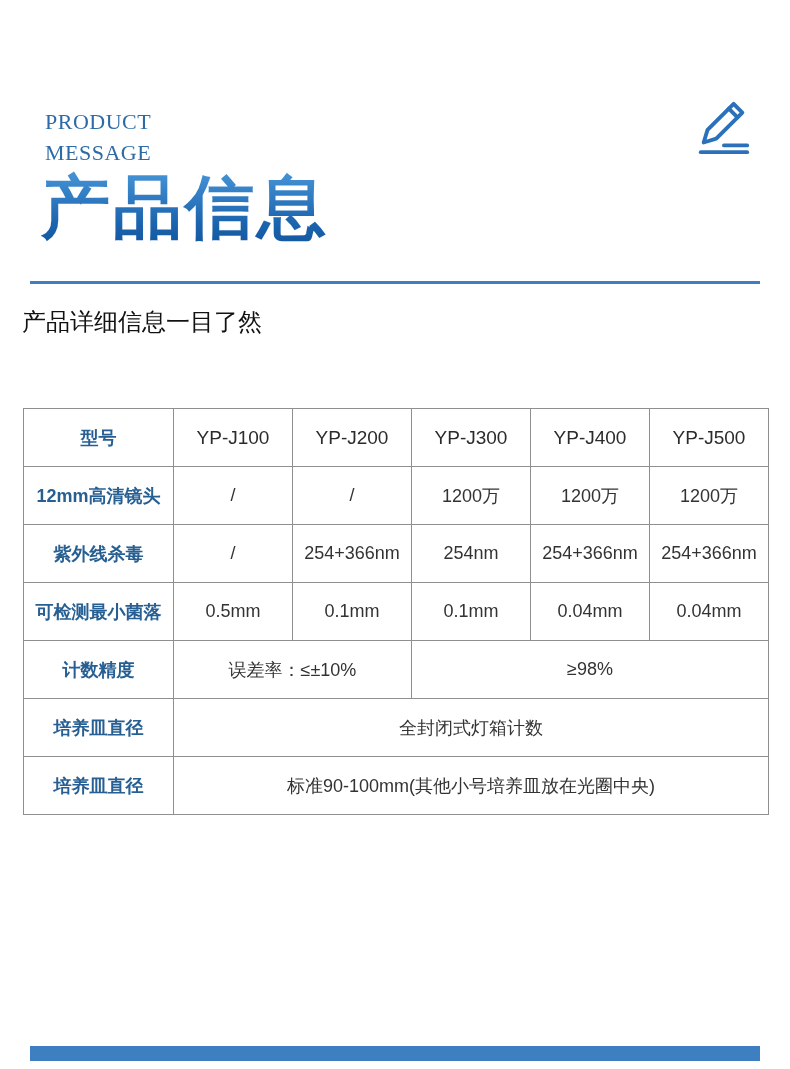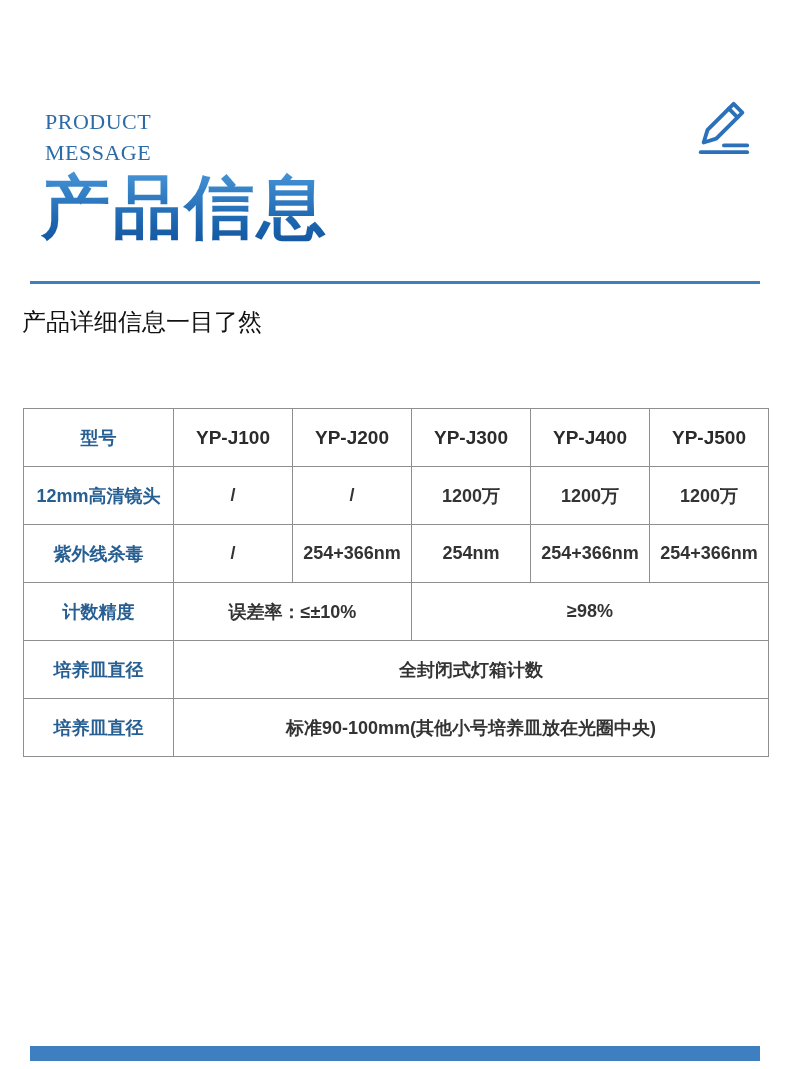--- a/index.html
+++ b/index.html
@@ -81,21 +81,21 @@
     border-collapse: collapse;
     table-layout: fixed;
   }
   table.spec th, table.spec td {
     border: 1px solid #8f8f8f;
     height: 58px;
     text-align: center;
     vertical-align: middle;
     font-size: 18px;
     color: #333333;
-    font-weight: bold;
+    font-weight: normal;
     padding: 2px 4px;
     overflow: hidden;
   }
   table.spec th.row-label,
   table.spec th.corner {
     color: #275f93;
     font-weight: bold;
     font-size: 18px;
   }
   table.spec td.model {
@@ -170,20 +170,28 @@
         </tr>
         <tr>
           <th class="row-label">紫外线杀毒</th>
           <td>/</td>
           <td>254+366nm</td>
           <td>254nm</td>
           <td>254+366nm</td>
           <td>254+366nm</td>
         </tr>
         <tr>
+          <th class="row-label">可检测最小菌落</th>
+          <td>0.5mm</td>
+          <td>0.1mm</td>
+          <td>0.1mm</td>
+          <td>0.04mm</td>
+          <td>0.04mm</td>
+        </tr>
+        <tr>
           <th class="row-label">计数精度</th>
           <td colspan="2">误差率：≤±10%</td>
           <td colspan="3">≥98%</td>
         </tr>
         <tr>
           <th class="row-label">培养皿直径</th>
           <td colspan="5">全封闭式灯箱计数</td>
         </tr>
         <tr>
           <th class="row-label">培养皿直径</th>

